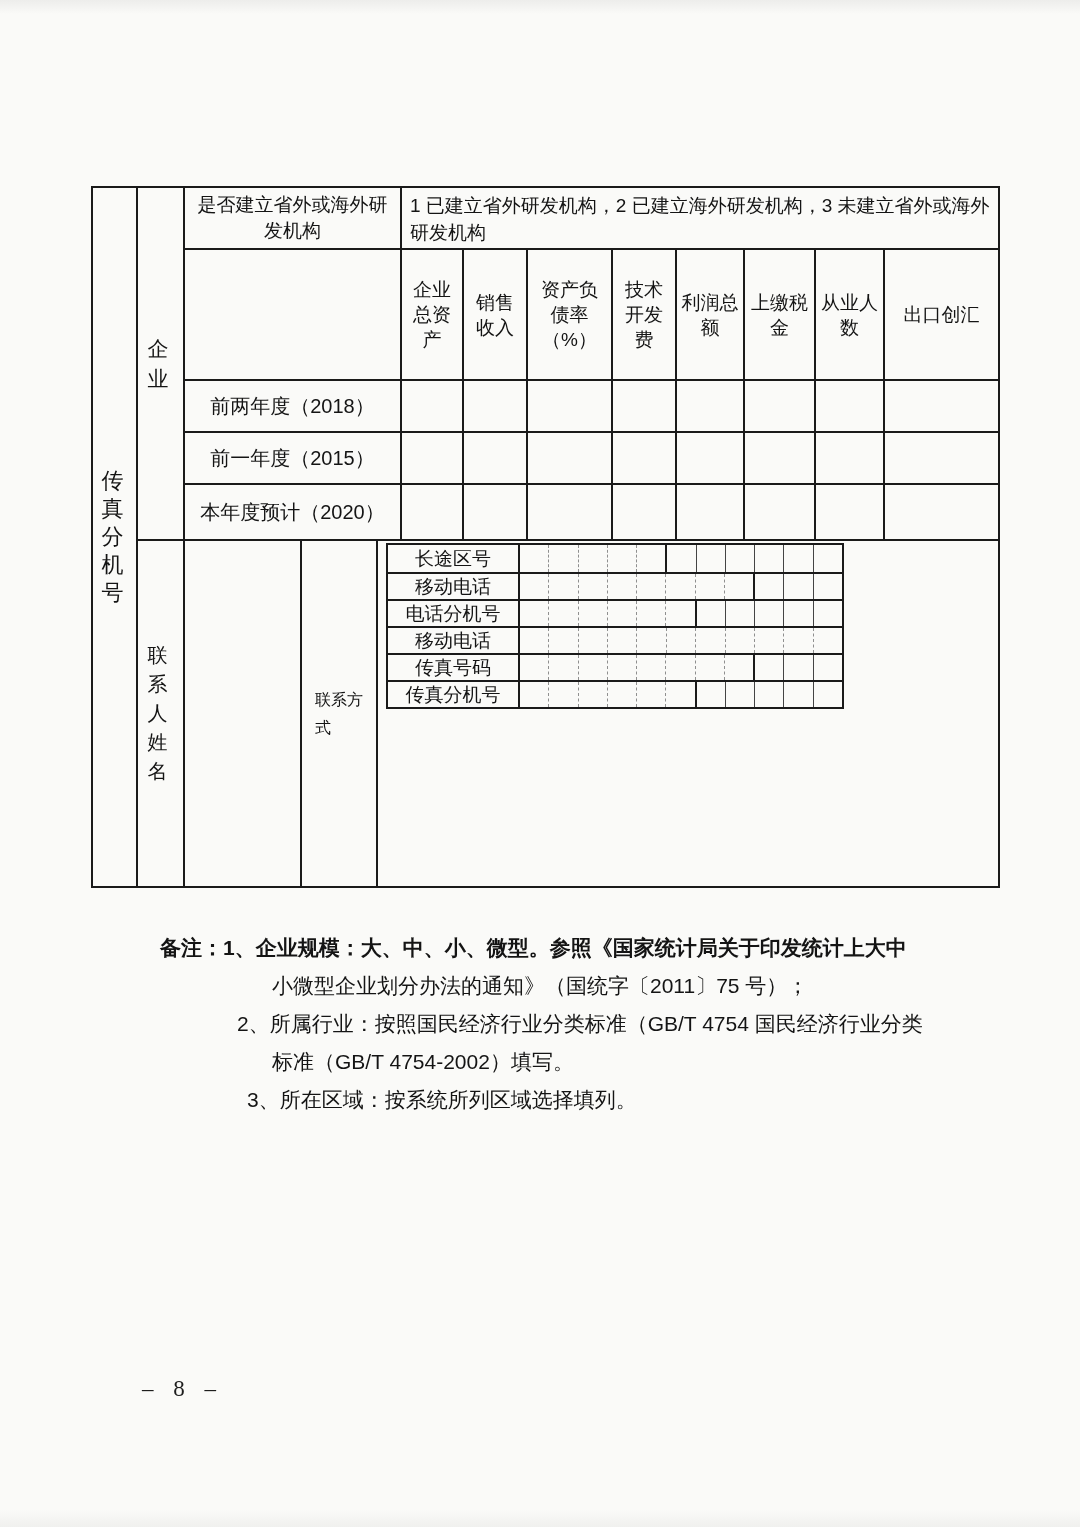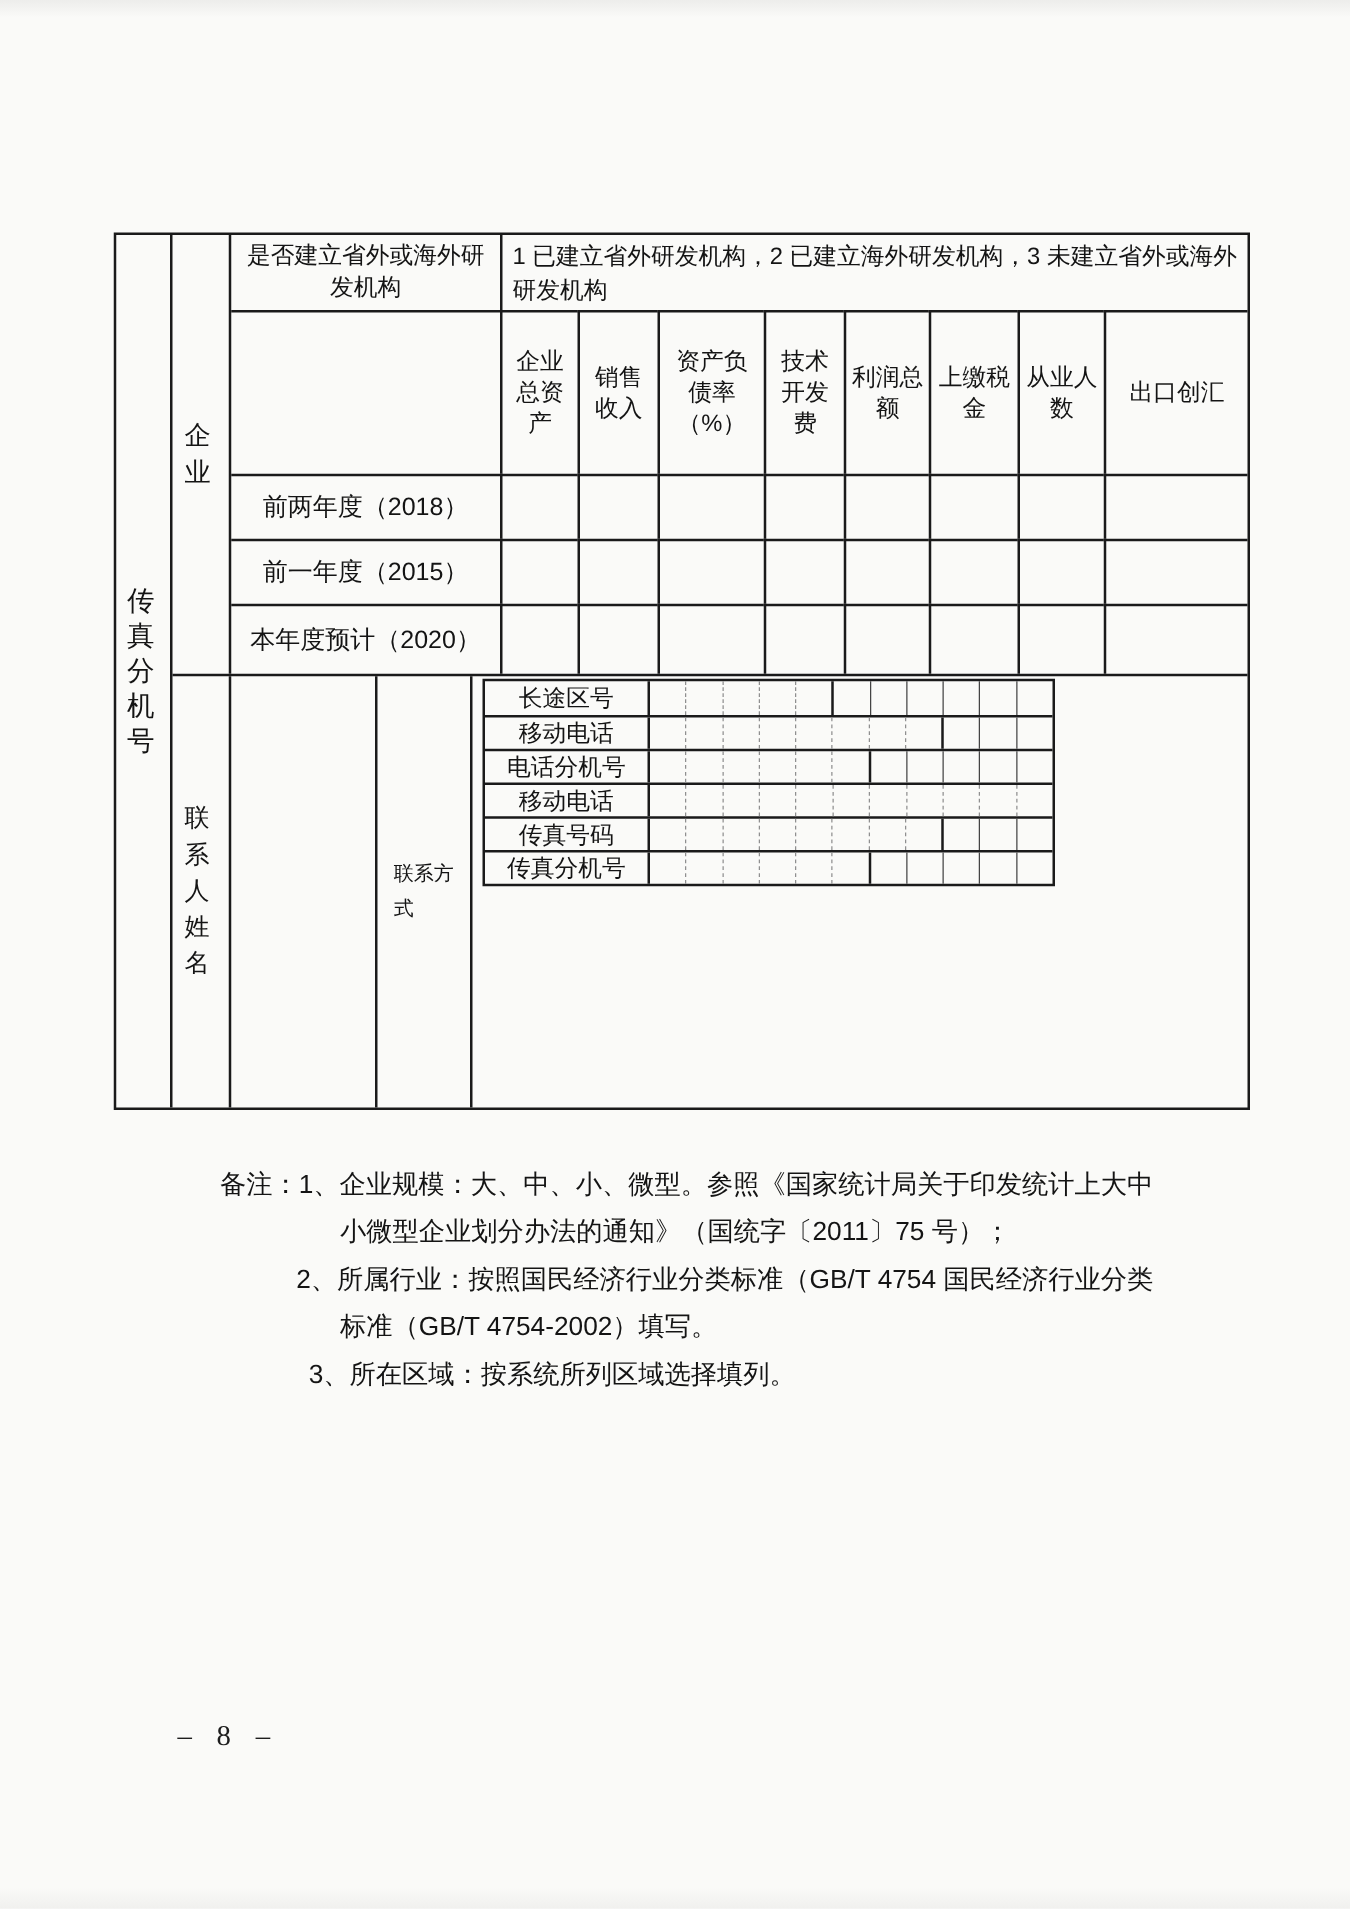--- a/index.html
+++ b/index.html
@@ -88,21 +88,21 @@
     width:132px;border-right:2px solid var(--ln);
     display:flex;align-items:center;justify-content:center;
     font-size:19px;
   }
   .p-cells{flex:1;display:flex;}
   .p-cell{flex:1;}
 
   
   .notes{position:absolute;left:160px;top:929px;width:740px;font-size:21px;}
   .note-line{line-height:38px;white-space:nowrap;}
-  .note-line.l0{margin-left:16px;}
+  .note-line.l0{margin-left:0;font-weight:bold;}
   .note-line.l1{margin-left:77px;}
   .note-line.l2{margin-left:112px;}
   .note-line.l3{margin-left:87px;}
 
   
   .page-num{
     position:absolute;left:142px;top:1376px;
     font-family:"Liberation Serif", serif;
     font-size:23px;letter-spacing:2px;word-spacing:10px;color:#1d1d1d;
   }

